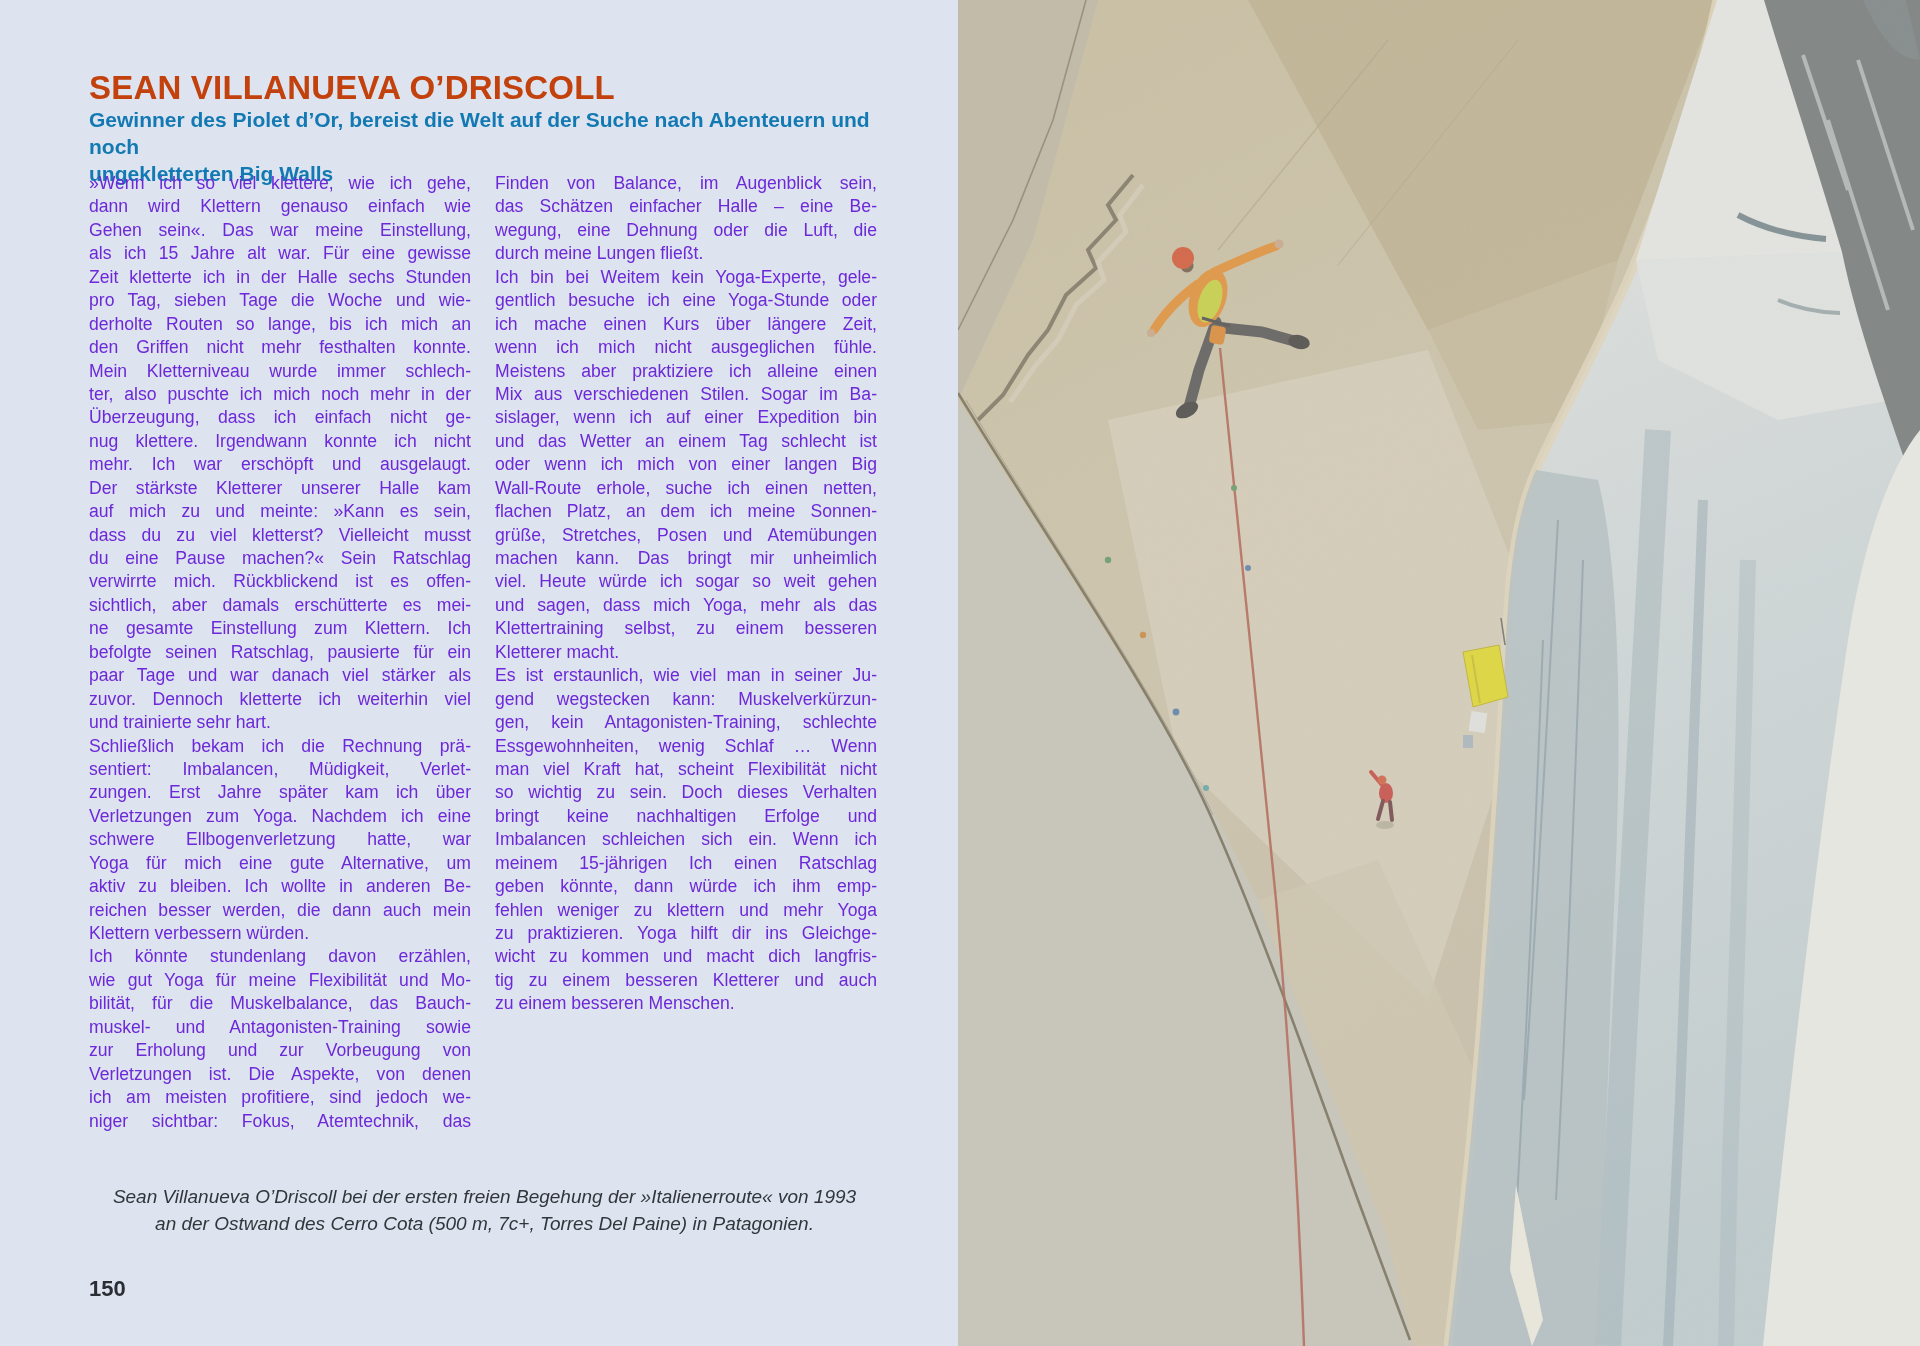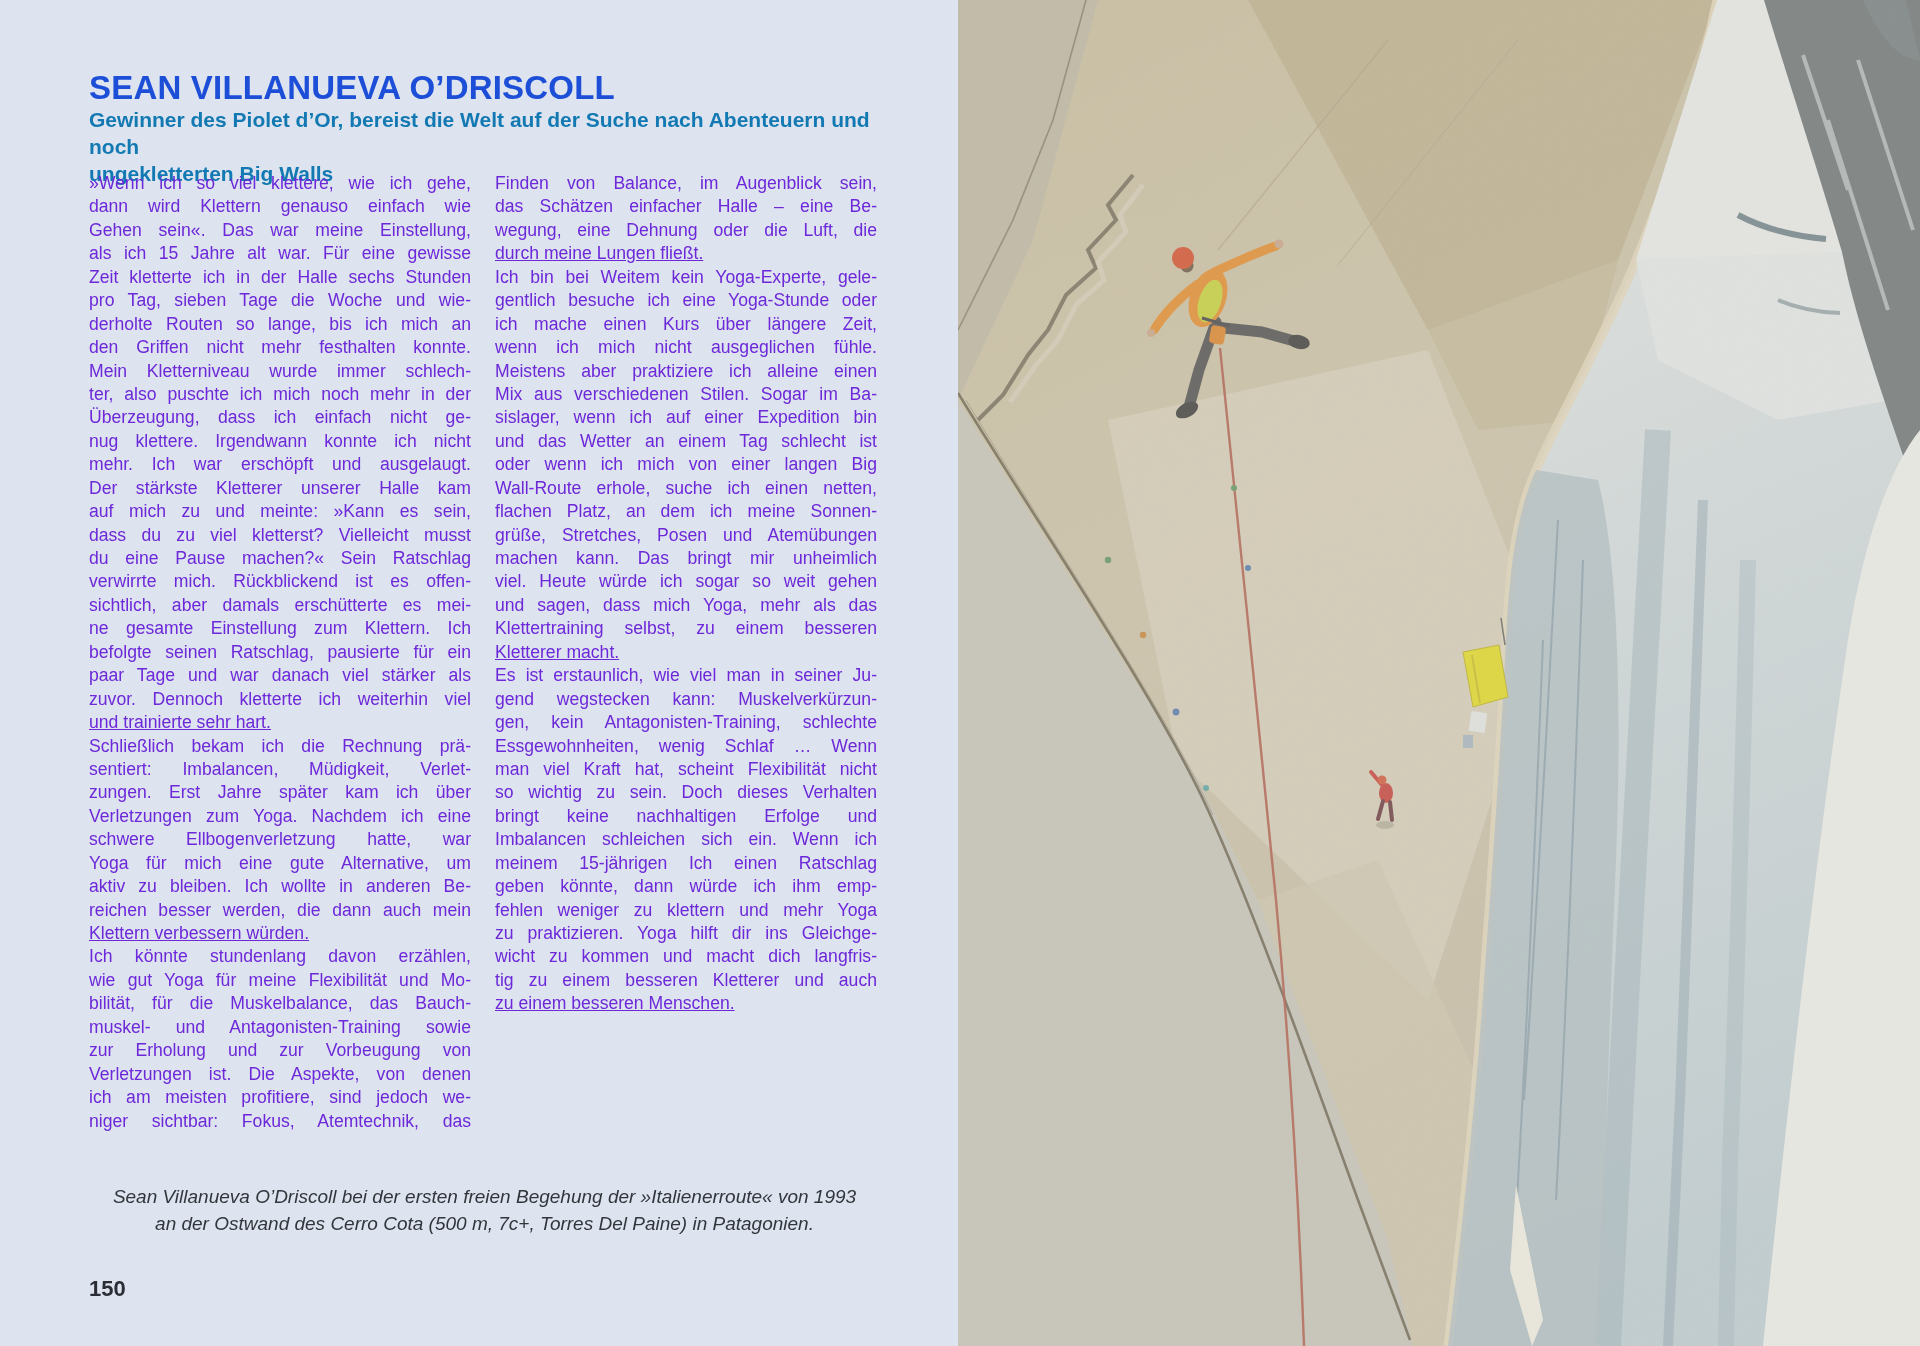--- a/index.html
+++ b/index.html
@@ -9,39 +9,39 @@
     width:1920px;height:1346px;
     background:#dde4ef;
     overflow:hidden;
     font-family:"Liberation Sans",sans-serif;
     color:#2f3237;
   }
   
   #header{position:absolute;left:89px;top:70px;width:800px;}
   #title{
     font-size:33px;font-weight:bold;letter-spacing:.2px;
-    color:#1d4ed8;line-height:36px;
+    color:#c2410c;line-height:36px;
   }
   #subtitle{margin-top:0;}
   #subtitle .sub-line{
     font-size:21px;font-weight:600;color:#1379b3;line-height:27px;
   }
   
   .col{
     position:absolute;top:172px;width:382px;
     font-size:17.6px;line-height:23.45px;color:#6d28d9;
   }
   #col1{left:89px;}
   #col2{left:495px;}
   .line{
     height:23.45px;overflow:hidden;white-space:normal;
     text-align:justify;text-align-last:justify;
     hyphens:none;
   }
-  .line.par-end{text-align-last:left;text-decoration:underline;}
+  .line.par-end{text-align-last:left;}
   
   #caption{
     position:absolute;left:89px;top:1183px;width:791px;
     text-align:center;font-style:italic;font-size:19px;line-height:27px;
     color:#32353b;
   }
   
   #page-number{
     position:absolute;left:89px;top:1276px;
     font-size:22px;font-weight:700;color:#2a2d33;

